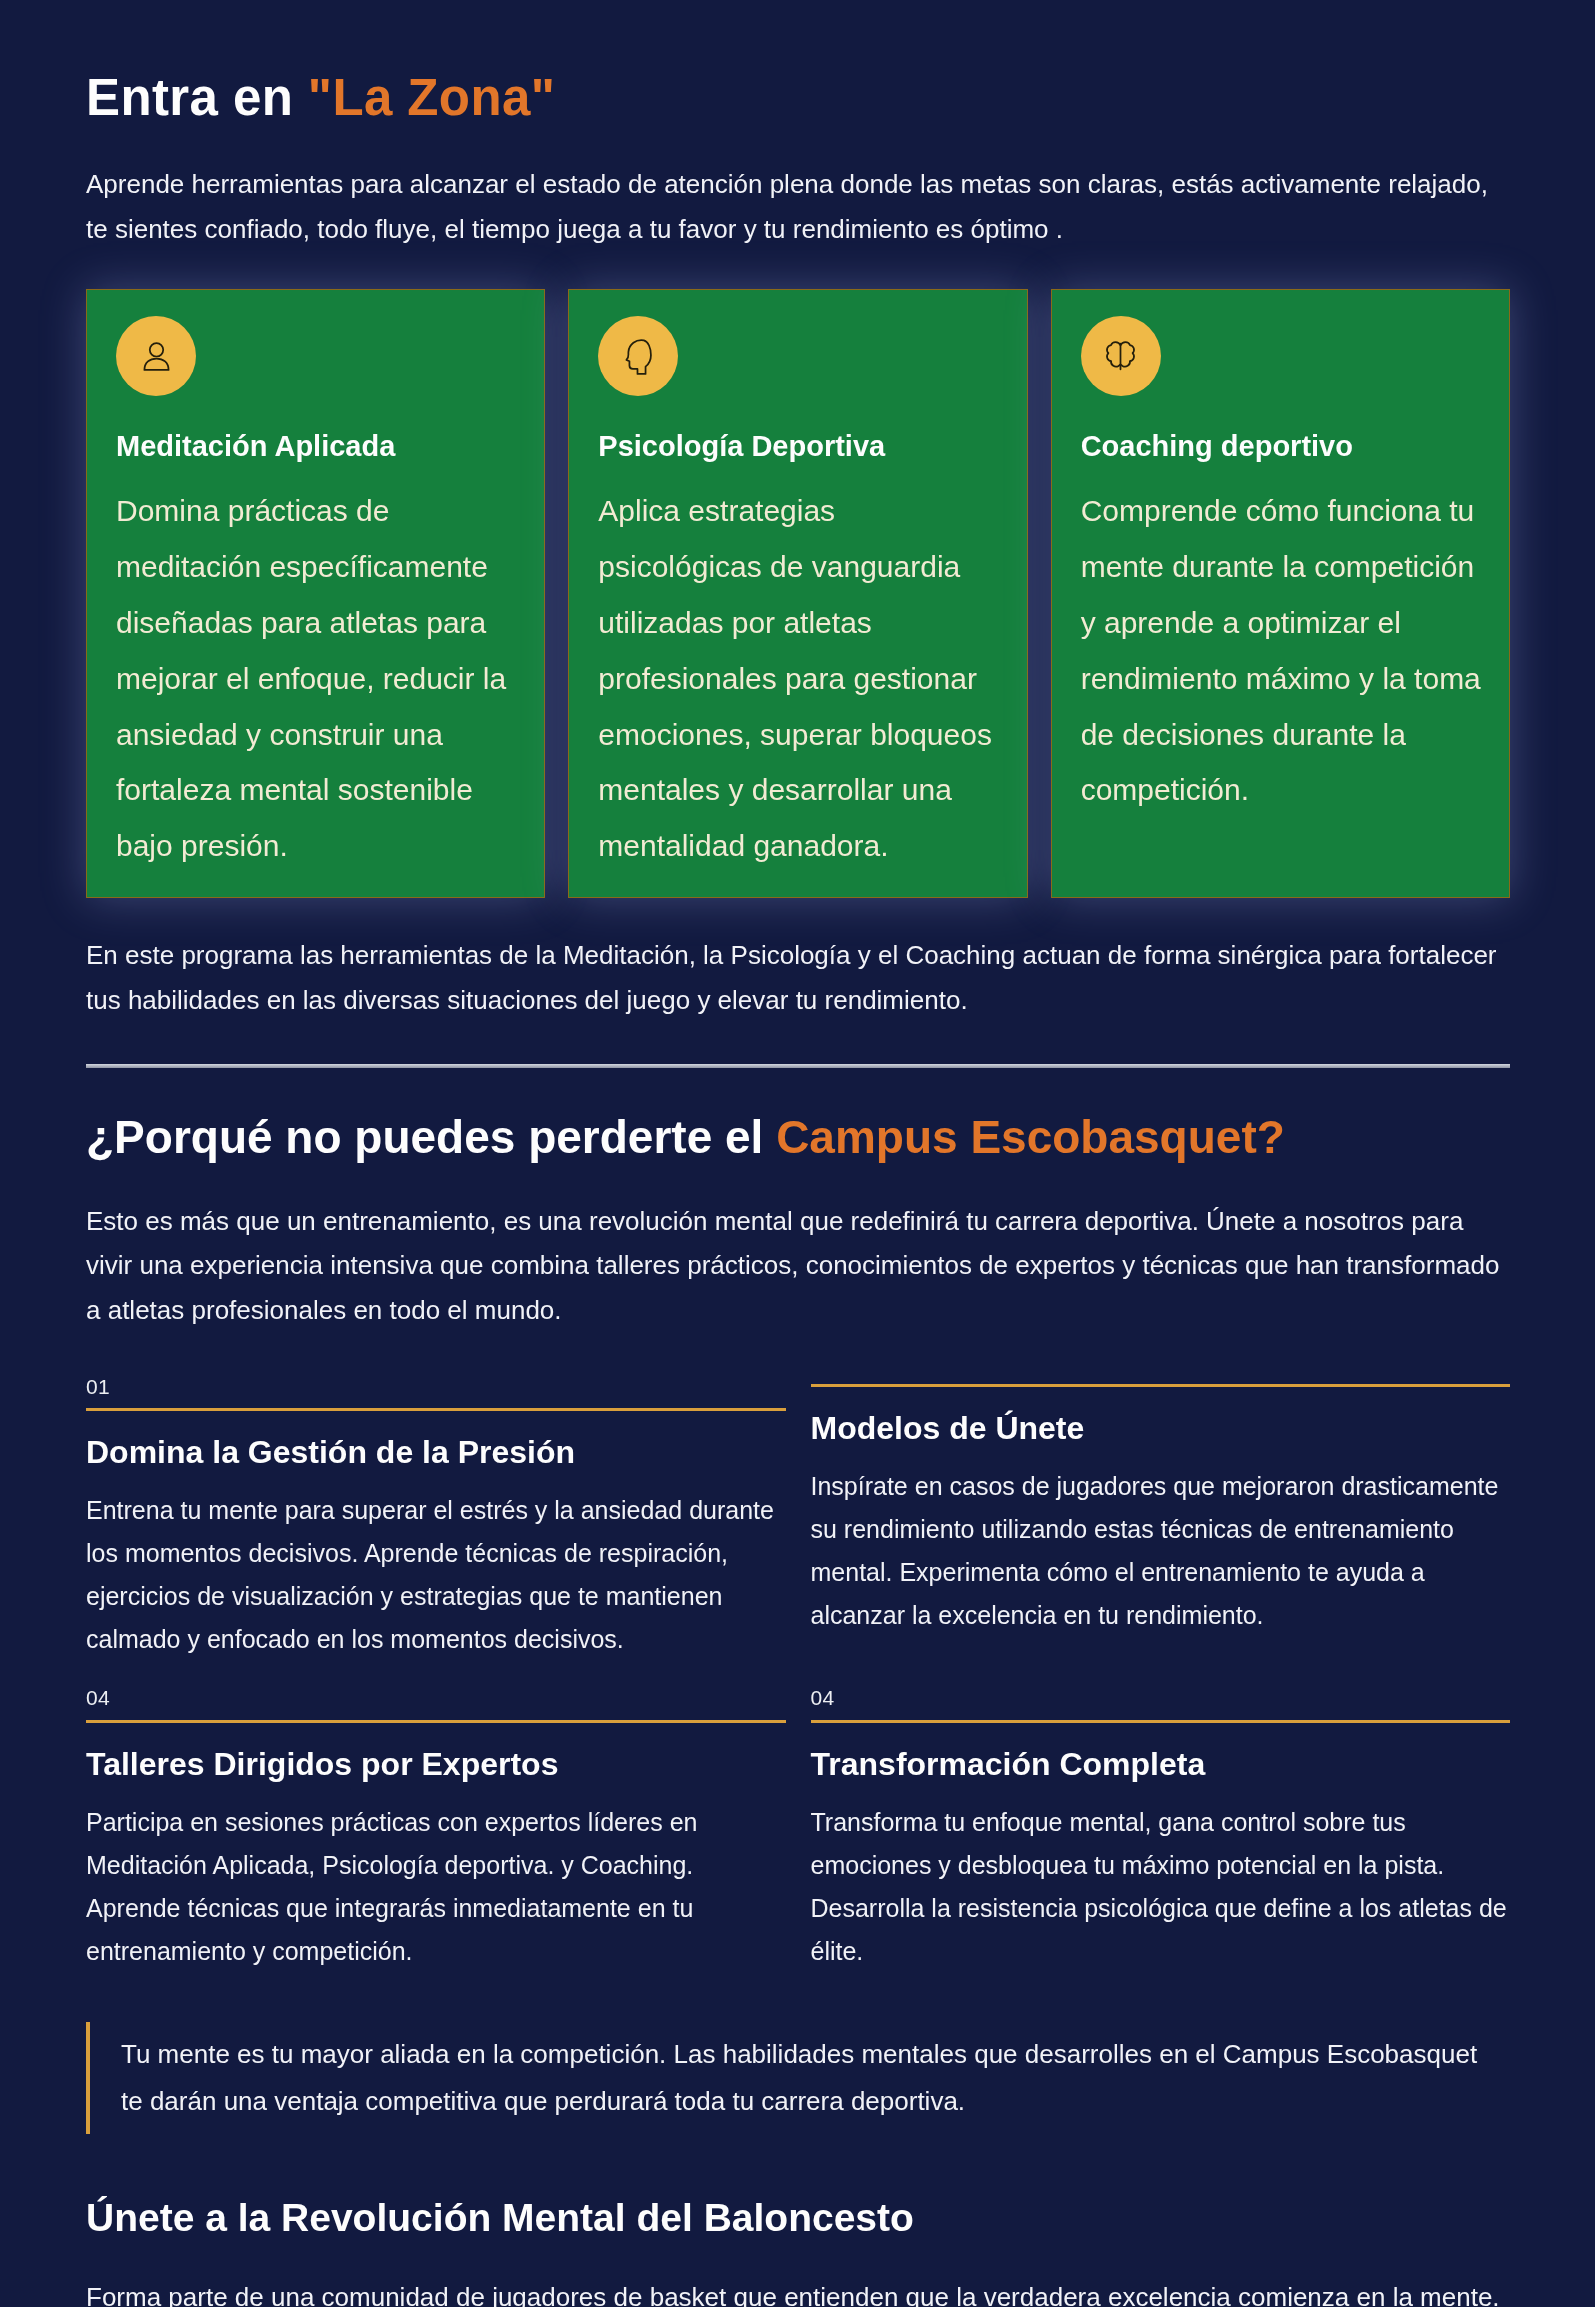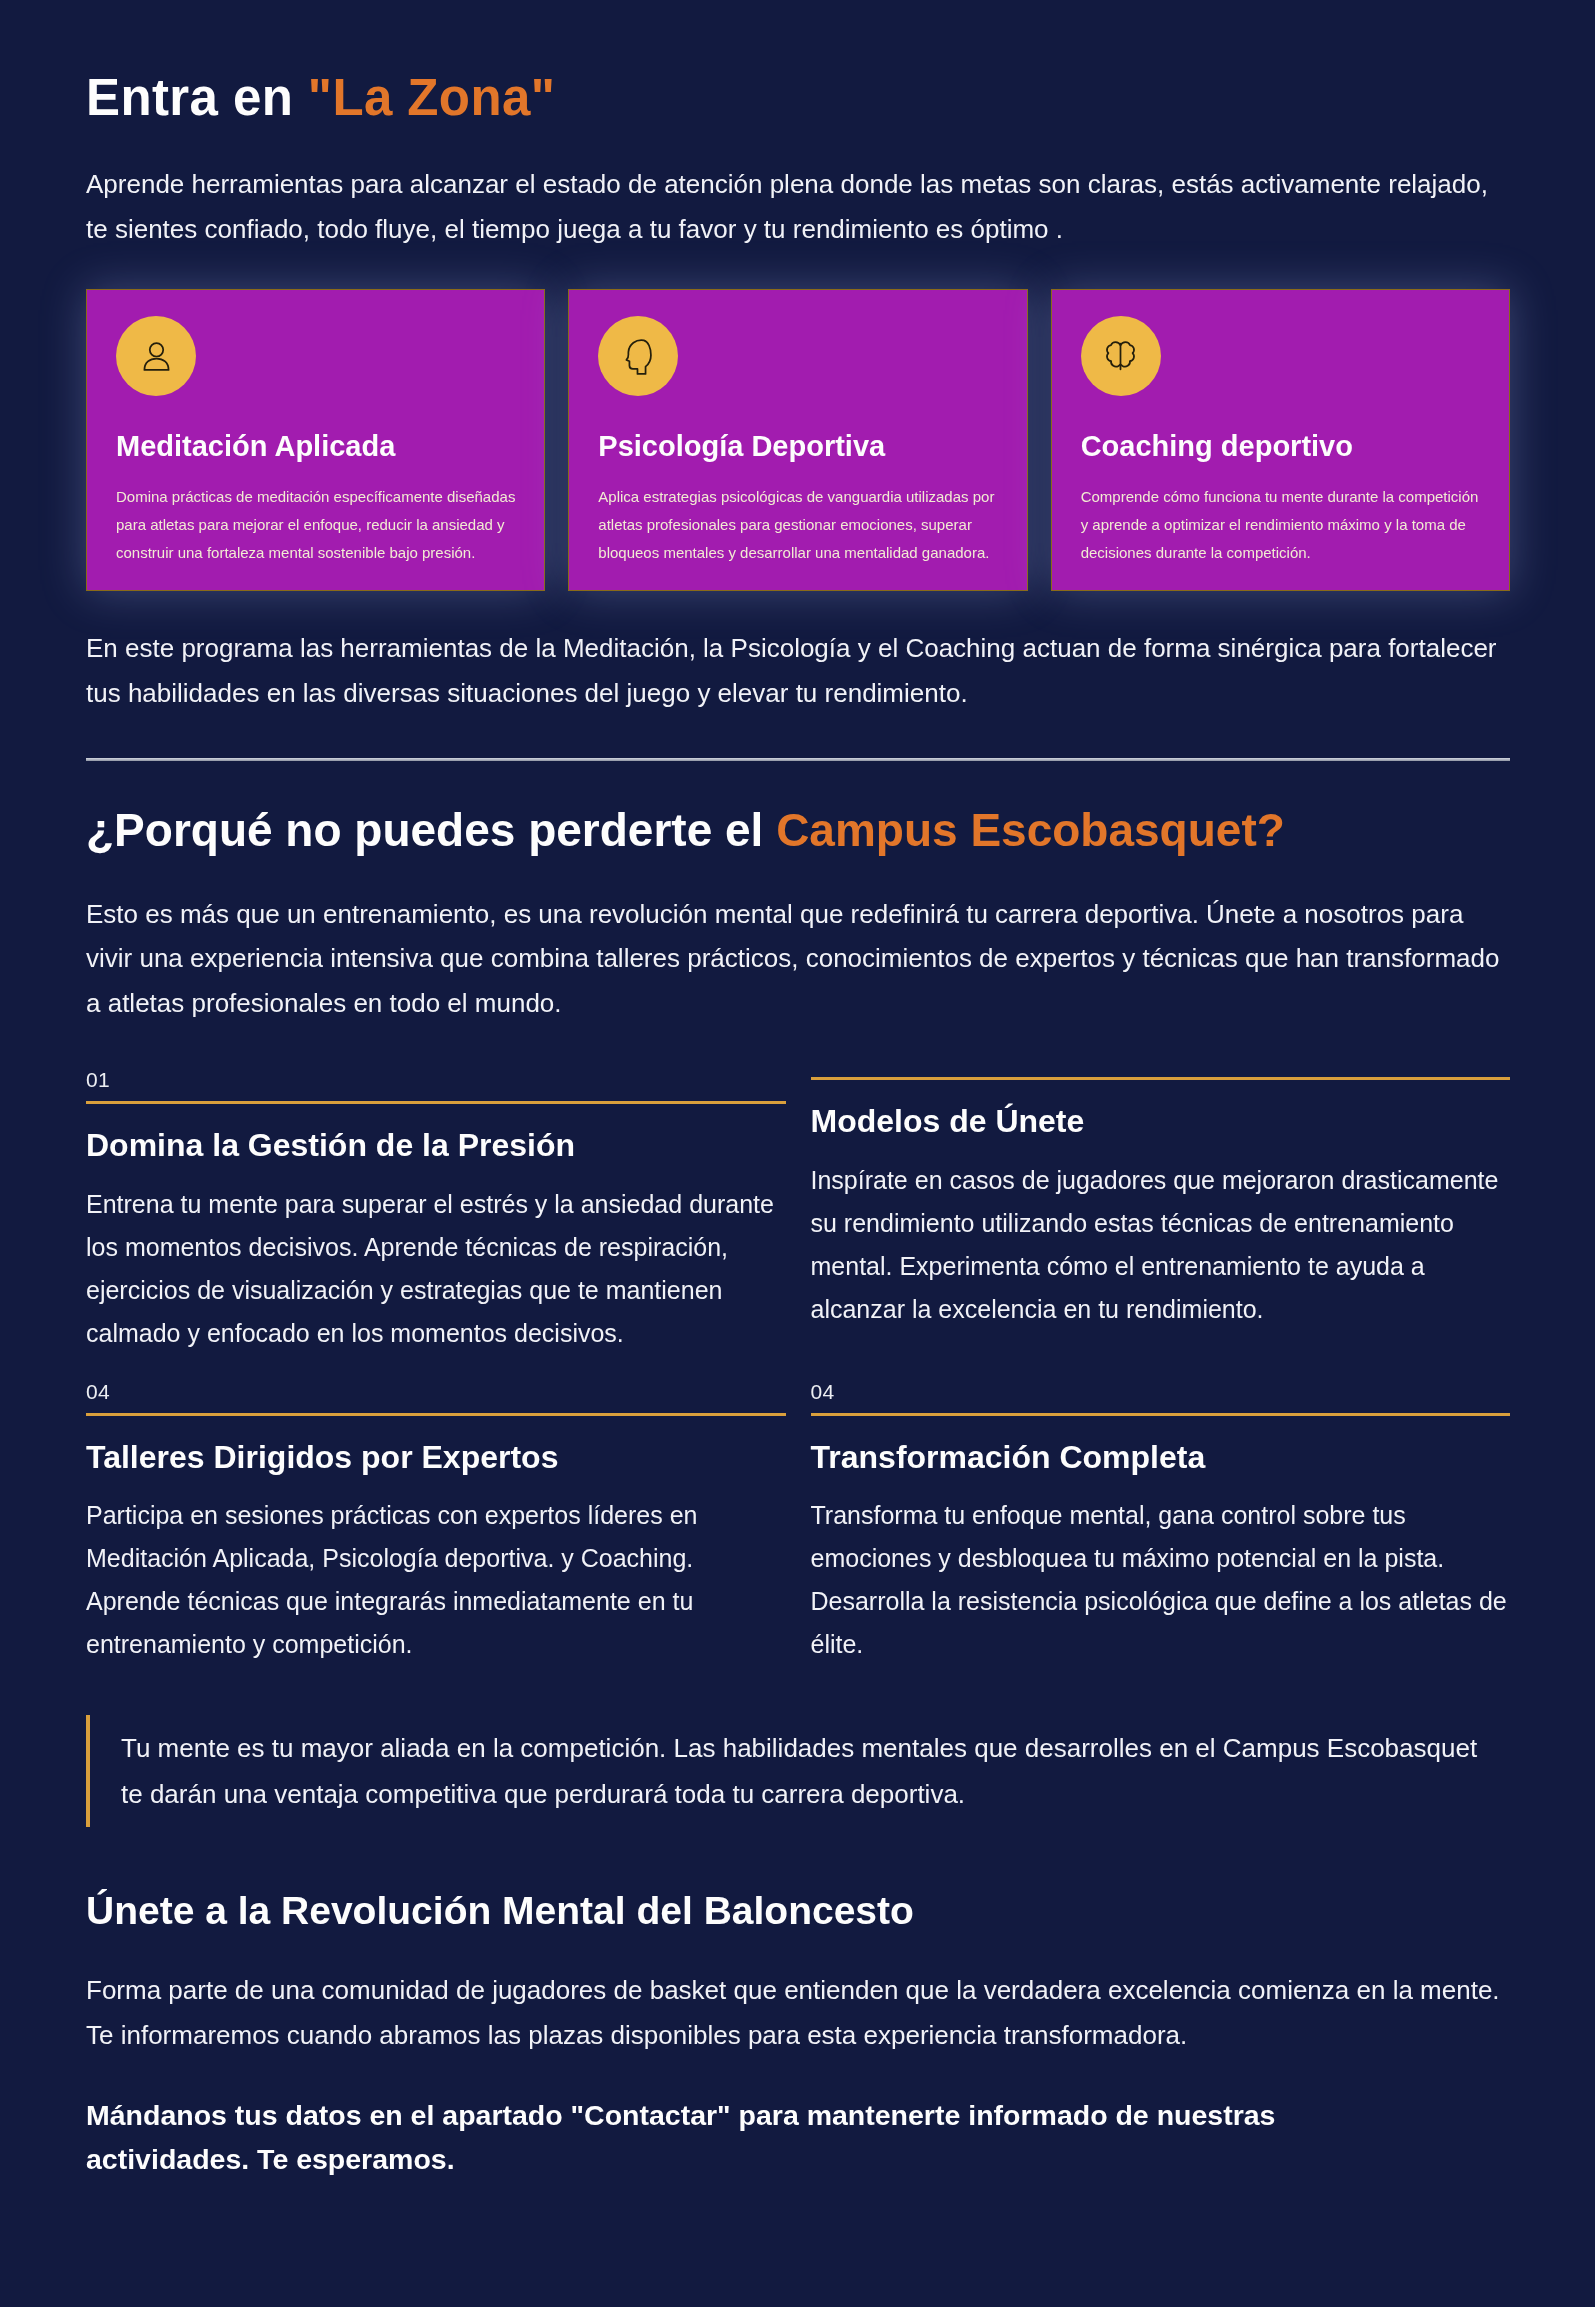--- a/index.html
+++ b/index.html
@@ -46,42 +46,42 @@
     color:#F1F2F7;
   }
   
   .cards{
     margin-top:38px;
     display:grid;
     grid-template-columns:repeat(3,1fr);
     gap:23px;
   }
   .card{
-    background:#a21caf;
+    background:#15803d;
     border:0.8px solid #8A6A18;
     box-shadow:0 0 42px rgba(175,190,255,.28);
     padding:26px 28px 23px 29px;
   }
   .card-icon{
     width:80px;height:80px;border-radius:50%;
     background:#EFB947;
     display:flex;align-items:center;justify-content:center;
   }
   .card-icon svg{
     width:43px;height:43px;
     stroke:#241F0C;stroke-width:2.6;fill:none;
     stroke-linecap:round;stroke-linejoin:round;
   }
   .card h3{
     margin:34px 0 0;
     font-size:29px;font-weight:700;color:#FDFDFD;
   }
   .card p{
     margin:20px 0 0;
-    font-size:15px;font-weight:300;
+    font-size:30px;font-weight:300;
     line-height:1.86;
     color:#F2EBD3;
   }
   
   .divider{
     margin:42px 0 0;
     height:3.1px;border:none;
     background:linear-gradient(#D3D7E0,#8F95A4);
   }
   

